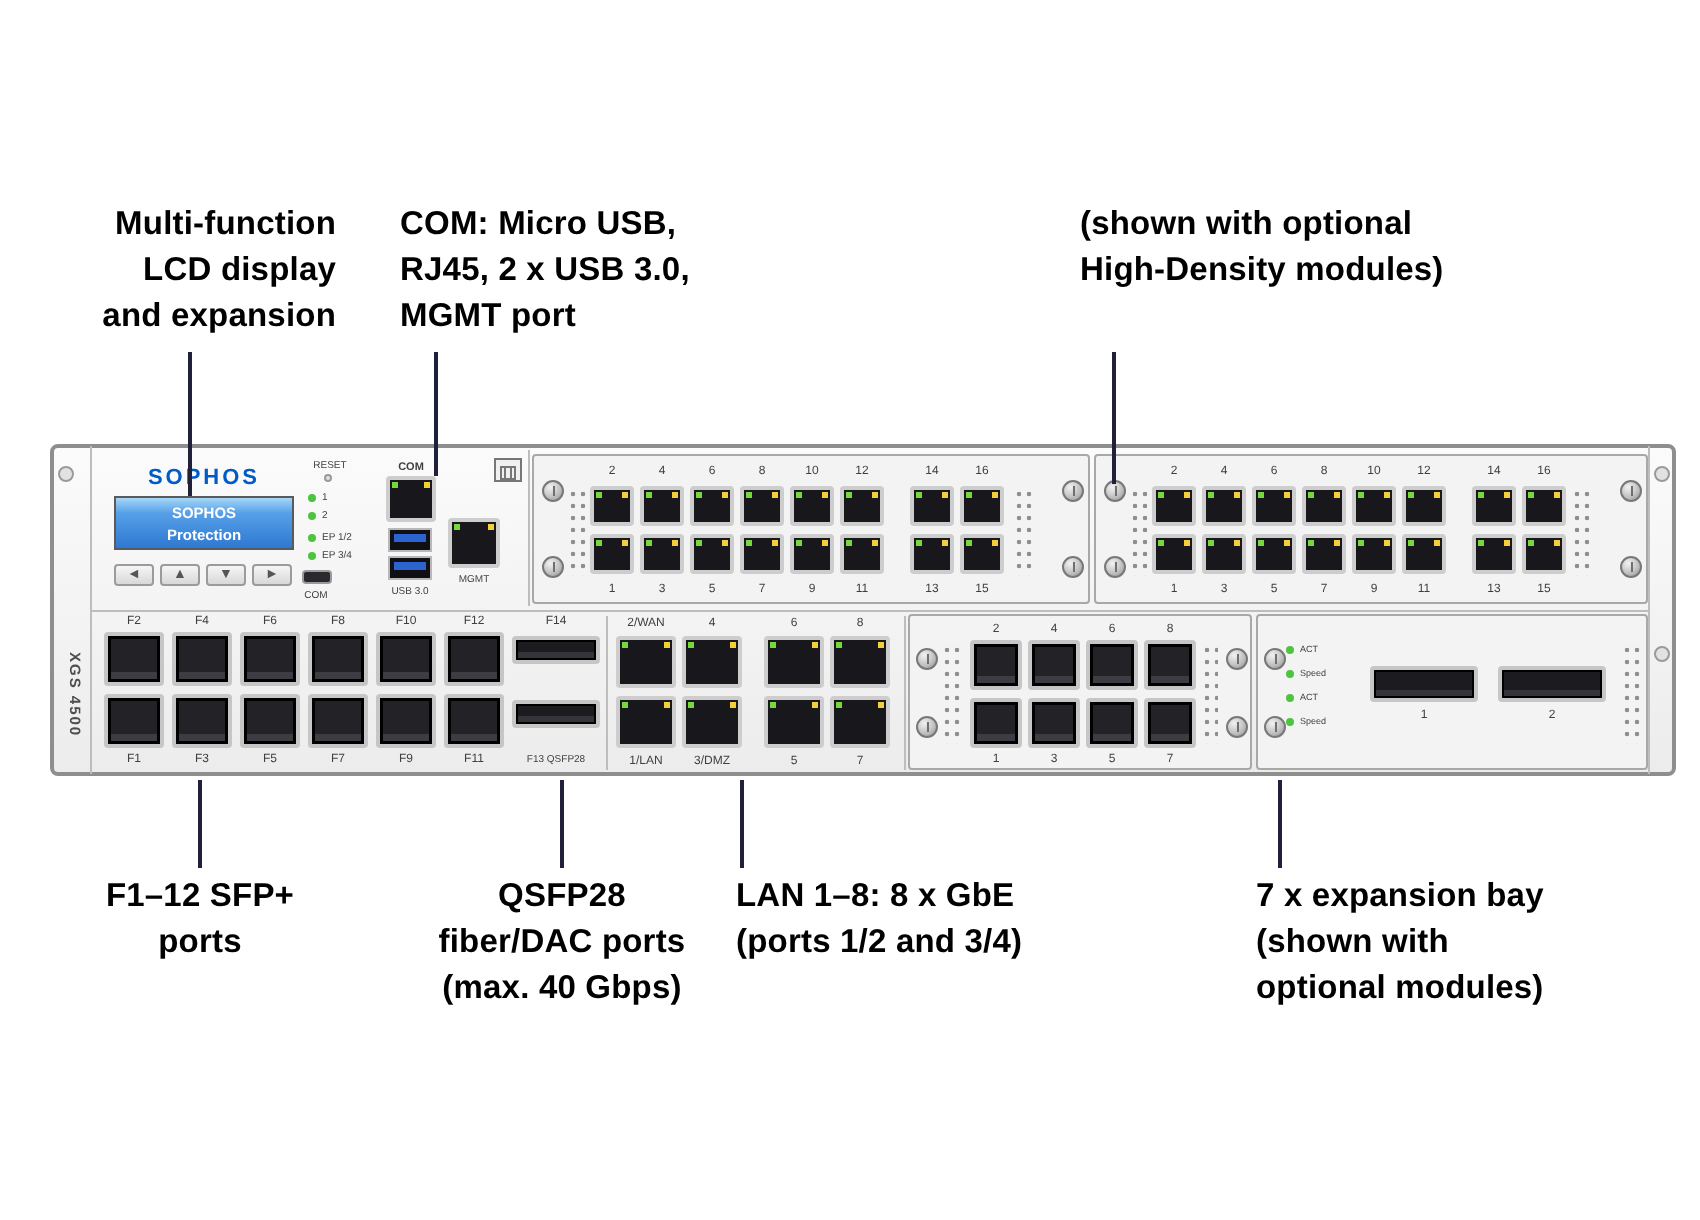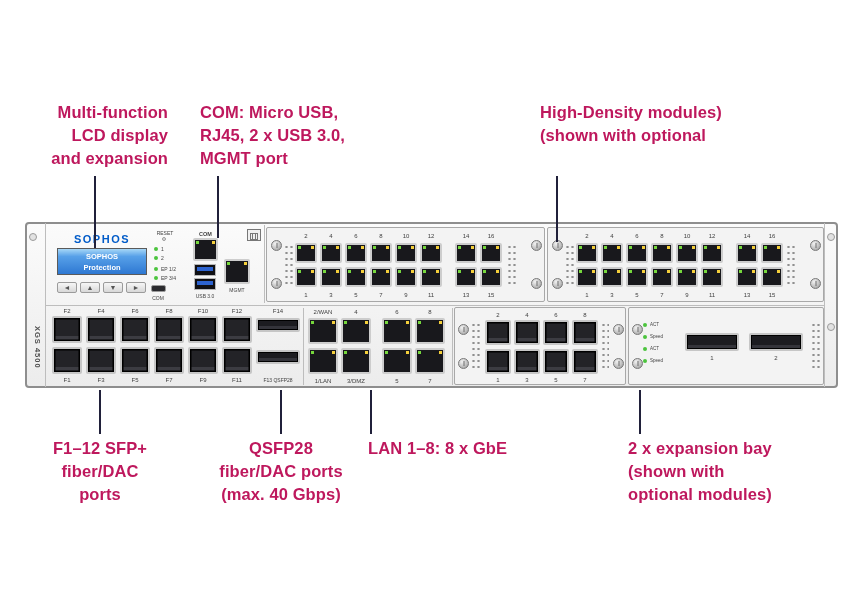--- a/index.html
+++ b/index.html
@@ -1,19 +1,19 @@
 <!DOCTYPE html>
 <html><head>
 <meta charset="utf-8">
 <style>
   html,body{margin:0;padding:0;background:#fff;}
   body{font-family:"Liberation Sans","DejaVu Sans",sans-serif;}
   .canvas{position:relative;width:850px;height:610px;background:#ffffff;overflow:hidden;}
 
-  .ann{position:absolute;font-size:16.5px;line-height:23px;font-weight:bold;color:#be185d;letter-spacing:.1px;}
+  .ann{position:absolute;font-size:16.5px;line-height:23px;font-weight:bold;color:#000000;letter-spacing:.1px;}
   .ann.r{text-align:right}
   .ann.c{text-align:center}
 
   .cline{position:absolute;width:2px;background:#20203a;}
 
   .chassis{position:absolute;left:25px;top:222px;width:813px;height:166px;box-sizing:border-box;
            background:linear-gradient(180deg,#fbfbfb,#ececec);border:2px solid #8e8e8e;border-radius:4px;}
   .vseam{position:absolute;width:1px;background:#bdbdbd;}
   .hseam{position:absolute;height:1px;background:#bdbdbd;}
   .modpanel{position:absolute;box-sizing:border-box;border:1px solid #a8a8a8;background:#f3f3f3;border-radius:2px;}
@@ -286,38 +286,38 @@
     <div>Multi-function</div>
     <div>LCD display</div>
     <div>and expansion</div>
   </div>
   <div class="ann" style="left:200px;top:101px;width:220px">
     <div>COM: Micro USB,</div>
     <div>RJ45, 2 x USB 3.0,</div>
     <div>MGMT port</div>
   </div>
   <div class="ann" style="left:540px;top:101px;width:250px">
+    <div>(shown with optional</div>
     <div>High-Density modules)</div>
-    <div>(shown with optional</div>
   </div>
   <div class="ann c" style="left:30px;top:437px;width:140px">
     <div>F1–12 SFP+</div>
-    <div>fiber/DAC</div>
     <div>ports</div>
   </div>
   <div class="ann c" style="left:203px;top:437px;width:156px">
     <div>QSFP28</div>
     <div>fiber/DAC ports</div>
     <div>(max. 40 Gbps)</div>
   </div>
   <div class="ann" style="left:368px;top:437px;width:215px">
     <div>LAN 1–8: 8 x GbE</div>
+    <div>(ports 1/2 and 3/4)</div>
   </div>
   <div class="ann" style="left:628px;top:437px;width:215px">
-    <div>2 x expansion bay</div>
+    <div>7 x expansion bay</div>
     <div>(shown with</div>
     <div>optional modules)</div>
   </div>
 
   <div class="cline" style="left:94px;top:176px;height:72px"></div>
   <div class="cline" style="left:217px;top:176px;height:62px"></div>
   <div class="cline" style="left:556px;top:176px;height:66px"></div>
   <div class="cline" style="left:99px;top:390px;height:44px"></div>
   <div class="cline" style="left:280px;top:390px;height:44px"></div>
   <div class="cline" style="left:370px;top:390px;height:44px"></div>

